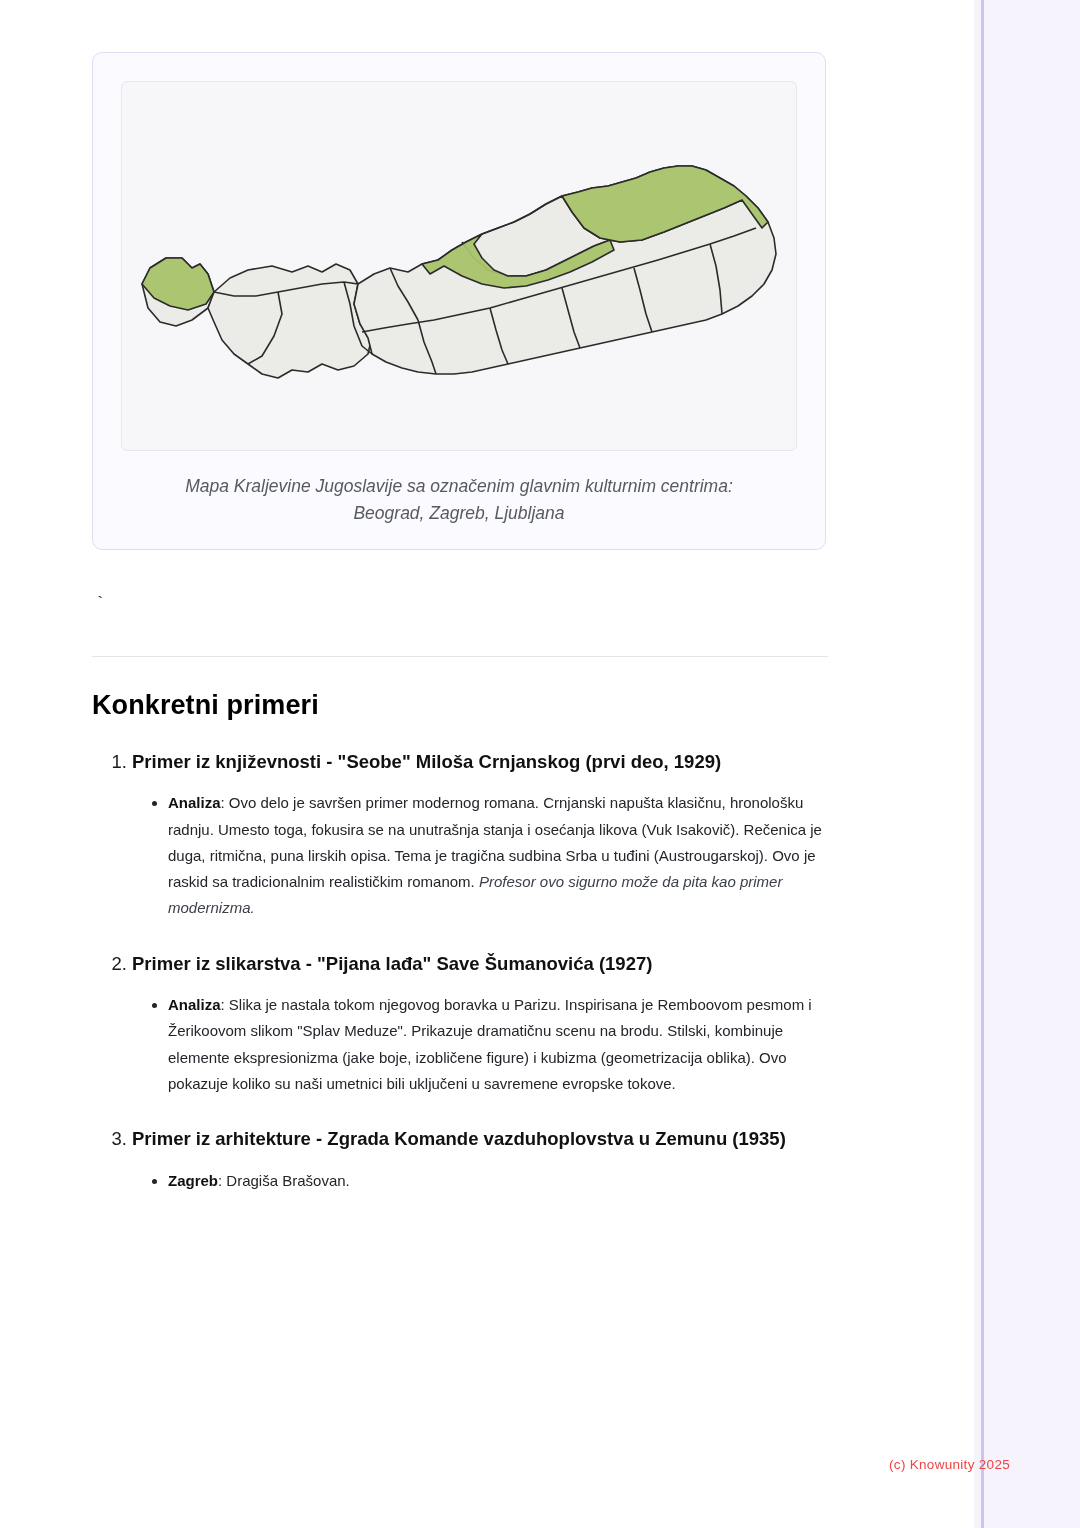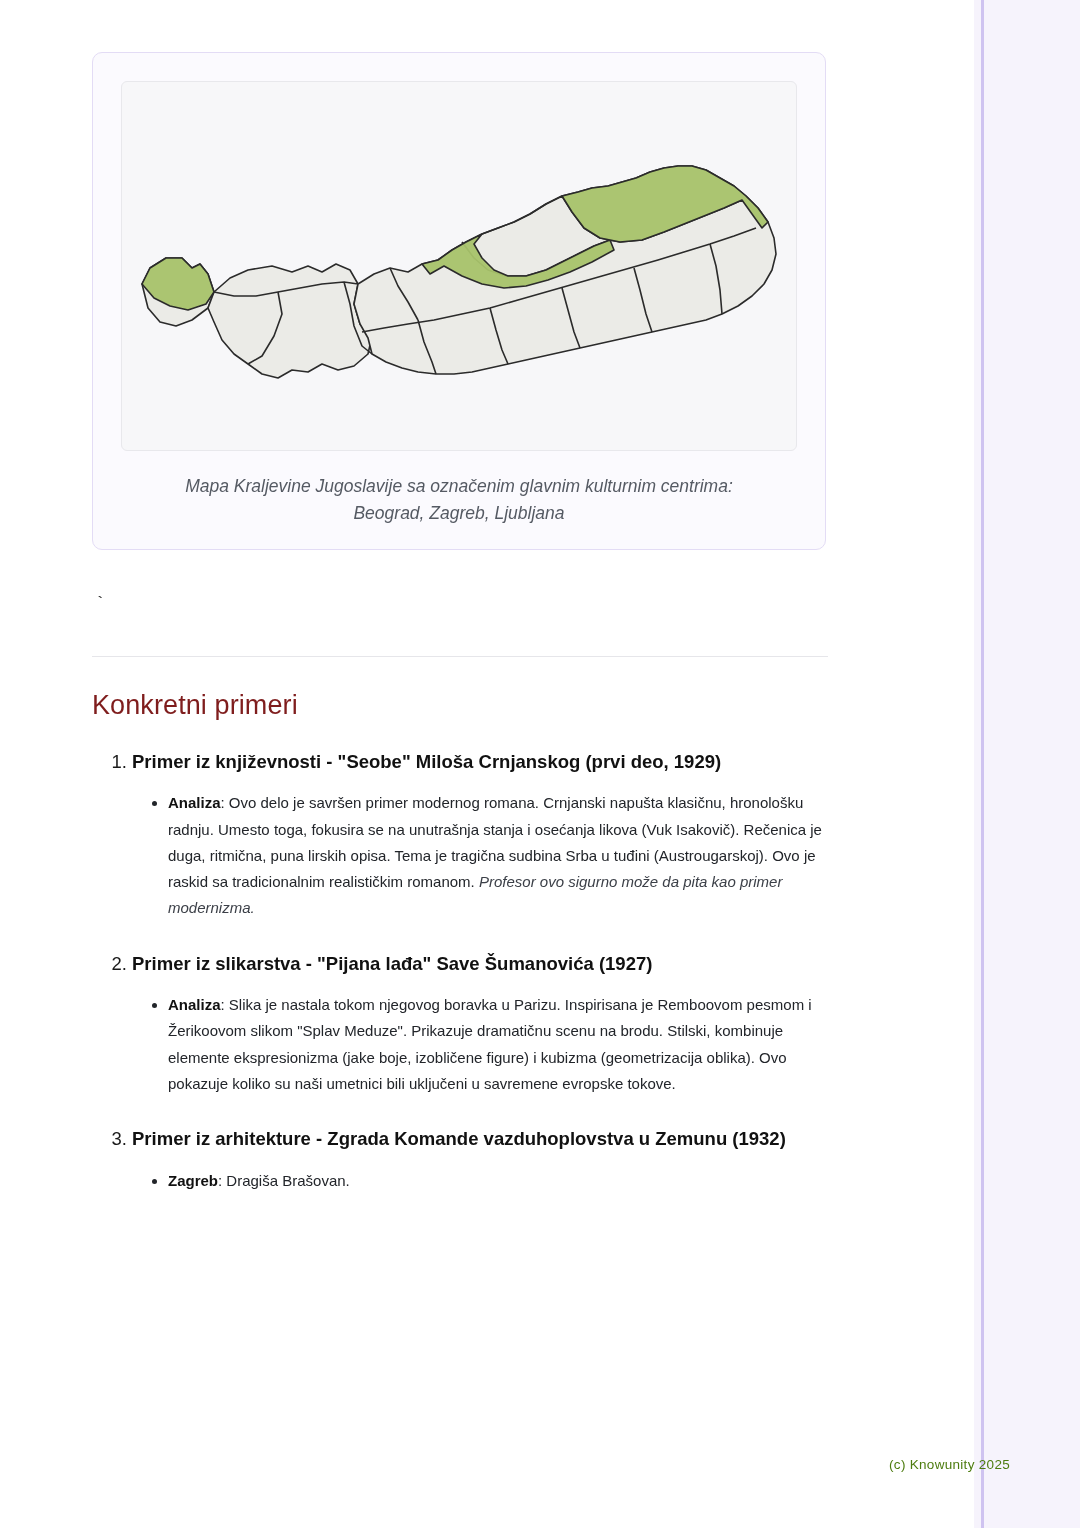--- a/index.html
+++ b/index.html
@@ -80,22 +80,22 @@
   .divider {
     margin-top: 40px;
     width: 736px;
     height: 1px;
     background: #e6e6ea;
   }
   h2.section-title {
     margin: 32px 0 0 0;
     font-size: 27px;
     line-height: 1.2;
-    font-weight: normal;
-    color: #7f1d1d;
+    font-weight: bold;
+    color: #000000;
     letter-spacing: 0.1px;
   }
   ol.main-list {
     margin: 26px 0 0 0;
     padding-left: 40px;
     list-style: decimal;
   }
   ol.main-list > li {
     margin-bottom: 8px;
     font-size: 18.5px;
@@ -119,21 +119,21 @@
     margin-bottom: 4px;
   }
   .lbl { font-weight: bold; color: #111; }
   .ital { font-style: italic; color: #3c4048; }
   .just { text-align: justify; }
   .watermark {
     position: absolute;
     right: 70px;
     bottom: 56px;
     font-size: 13.5px;
-    color: #4d7c0f;
+    color: #ef4444;
     letter-spacing: 0.3px;
   }
 </style>
 </head>
 <body>
 
 <div id="page">
 
   <div class="right-strip"></div>
   <div class="right-strip-line"></div>
@@ -202,21 +202,21 @@
       </li>
       <li>
         <span class="item-head">Primer iz slikarstva - "Pijana lađa" Save Šumanovića (1927)</span>
         <ul class="sub-list">
           <li>
             <span class="lbl">Analiza</span><span>: Slika je nastala tokom njegovog boravka u Parizu. Inspirisana je Remboovom pesmom i Žerikoovom slikom "Splav Meduze". Prikazuje dramatičnu scenu na brodu. Stilski, kombinuje elemente ekspresionizma (jake boje, izobličene figure) i kubizma (geometrizacija oblika). Ovo pokazuje koliko su naši umetnici bili uključeni u savremene evropske tokove.</span>
           </li>
         </ul>
       </li>
       <li>
-        <span class="item-head just">Primer iz arhitekture - Zgrada Komande vazduhoplovstva u Zemunu (1932)</span>
+        <span class="item-head just">Primer iz arhitekture - Zgrada Komande vazduhoplovstva u Zemunu (1935)</span>
         <ul class="sub-list">
           <li>
             <span class="lbl">Zagreb</span><span>: Dragiša Brašovan.</span>
           </li>
         </ul>
       </li>
     </ol>
 
   </div>
 

